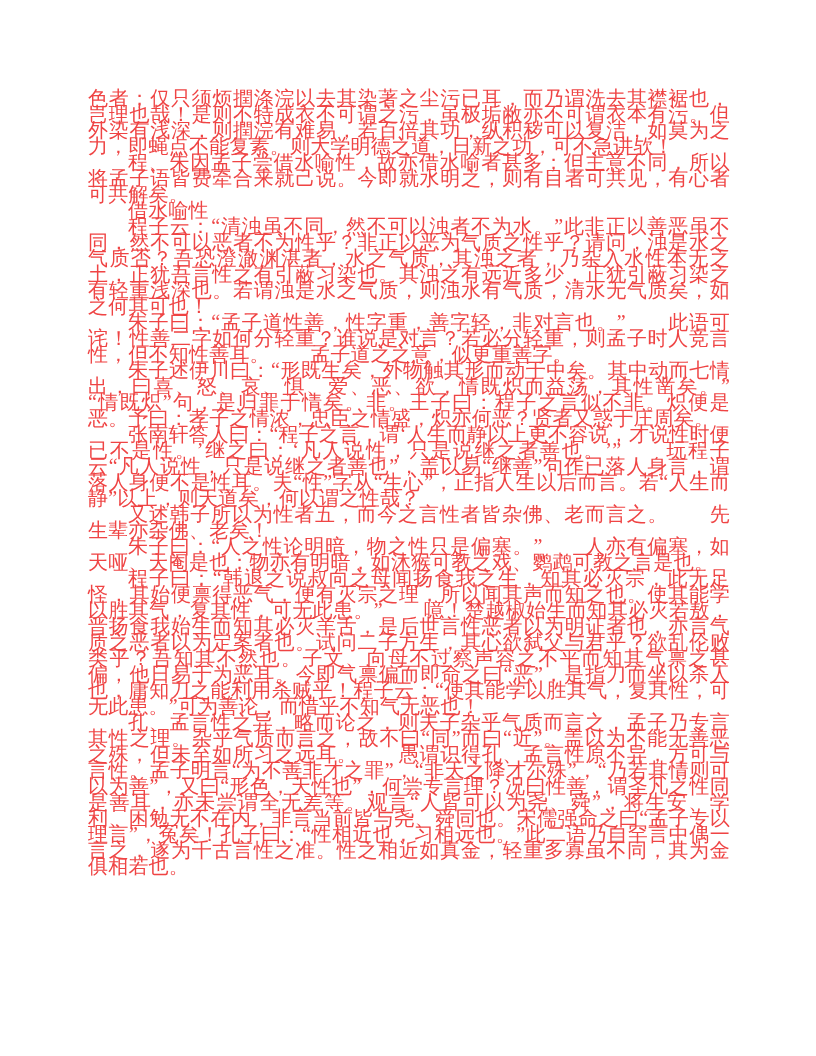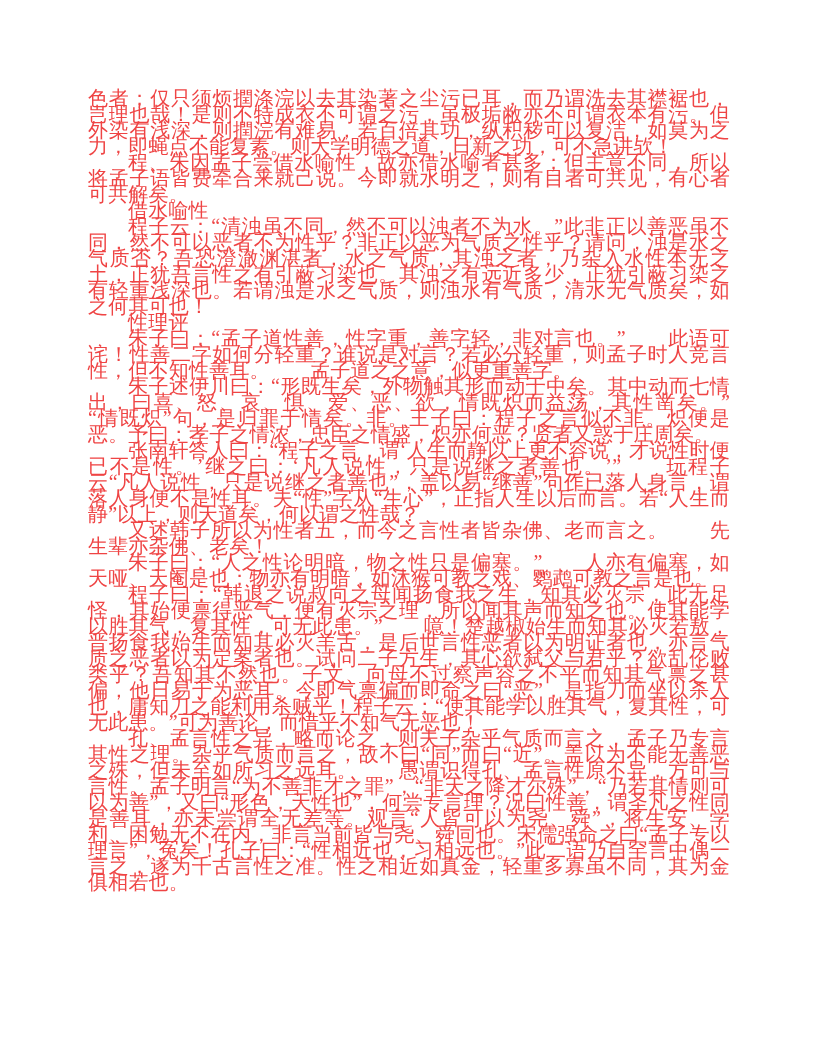--- a/index.html
+++ b/index.html
@@ -40,21 +40,20 @@
 </style>
 </head>
 <body>
 
 <div class="page">
   <div class="text-block">
     <p>色者；仅只须烦撋涤浣以去其染著之尘污已耳，而乃谓洗去其襟裾也，岂理也哉！是则不特成衣不可谓之污，虽极垢敝亦不可谓衣本有污。但外染有浅深，则撋浣有难易，若百倍其功，纵积秽可以复洁，如莫为之力，即蝇点不能复素。则大学明德之道，日新之功，可不急讲欤！</p>
     <p class="indent">程、朱因孟子尝借水喻性，故亦借水喻者甚多；但主意不同，所以将孟子语皆费牵合来就己说。今即就水明之，则有目者可共见，有心者可共解矣。</p>
     <p class="indent">借水喻性</p>
     <p class="indent">程子云：“清浊虽不同，然不可以浊者不为水。”此非正以善恶虽不同，然不可以恶者不为性乎？非正以恶为气质之性乎？请问，浊是水之气质否？吾恐澄澈渊湛者，水之气质，其浊之者，乃杂入水性本无之土，正犹吾言性之有引蔽习染也。其浊之有远近多少，正犹引蔽习染之有轻重浅深也。若谓浊是水之气质，则浊水有气质，清水无气质矣，如之何其可也！</p>
-    <p class="indent">性理评</p>
     <p class="indent">朱子曰：“孟子道性善，性字重，善字轻，非对言也。”　　此语可诧！性善二字如何分轻重？谁说是对言？若必分轻重，则孟子时人竞言性，但不知性善耳。　　孟子道之之意，似更重善字。</p>
     <p class="indent">朱子述伊川曰：“形既生矣，外物触其形而动于中矣。其中动而七情出，曰喜、怒、哀、惧、爱、恶、欲，情既炽而益荡，其性凿矣。”　　“情既炽”句，是归罪于情矣。非。王子曰：程子之言似不非。炽便是恶。予曰：孝子之情浓，忠臣之情盛，炽亦何恶？贤者又惑于庄周矣。</p>
     <p class="indent">张南轩答人曰：“程子之言，谓‘人生而静以上更不容说，才说性时便已不是性。’继之曰：‘凡人说性，只是说继之者善也。’”　　玩程子云“凡人说性，只是说继之者善也”，盖以易“继善”句作已落人身言，谓落人身便不是性耳。夫“性”字从“生心”，正指人生以后而言。若“人生而静”以上，则天道矣，何以谓之性哉？</p>
     <p class="indent">又述韩子所以为性者五，而今之言性者皆杂佛、老而言之。　　先生辈亦杂佛、老矣！</p>
     <p class="indent">朱子曰：“人之性论明暗，物之性只是偏塞。”　　人亦有偏塞，如天哑、天阉是也；物亦有明暗，如沐猴可教之戏、鹦鹉可教之言是也。</p>
     <p class="indent">程子曰：“韩退之说叔向之母闻扬食我之生，知其必灭宗，此无足怪，其始便禀得恶气，便有灭宗之理，所以闻其声而知之也。使其能学以胜其气，复其性，可无此患。”　　噫！楚越椒始生而知其必灭若敖，晋扬食我始生而知其必灭羊舌，是后世言性恶者以为明证者也，亦言气质之恶者以为定案者也。试问二子方生，其心欲弑父与君乎？欲乱伦败类乎？吾知其不然也。子文、向母不过察声容之不平而知其气禀之甚偏，他日易于为恶耳。今即气禀偏而即命之曰“恶”，是指刀而坐以杀人也，庸知刀之能利用杀贼乎！程子云：“使其能学以胜其气，复其性，可无此患。”可为善论，而惜乎不知气无恶也！</p>
     <p class="indent">孔、孟言性之异，略而论之，则夫子杂乎气质而言之，孟子乃专言其性之理。杂乎气质而言之，故不曰“同”而曰“近”。盖以为不能无善恶之殊，但未至如所习之远耳。　　愚谓识得孔、孟言性原不异，方可与言性。孟子明言“为不善非才之罪”，“非天之降才尔殊”，“乃若其情则可以为善”，又曰“形色，天性也”，何尝专言理？况曰性善，谓圣凡之性同是善耳，亦未尝谓全无差等。观言“人皆可以为尧、舜”，将生安、学利、困勉无不在内，非言当前皆与尧、舜同也。宋儒强命之曰“孟子专以理言”，冤矣！孔子曰：“性相近也，习相远也。”此二语乃自罕言中偶一言之，遂为千古言性之准。性之相近如真金，轻重多寡虽不同，其为金俱相若也。</p>
   </div>
 </div>
 

